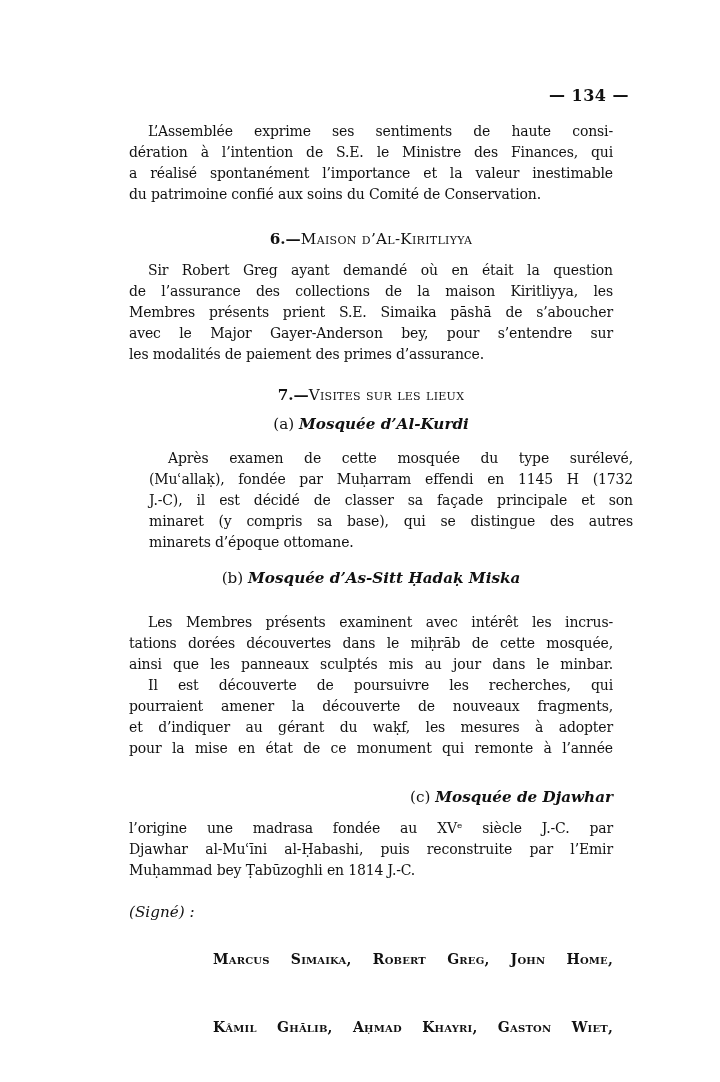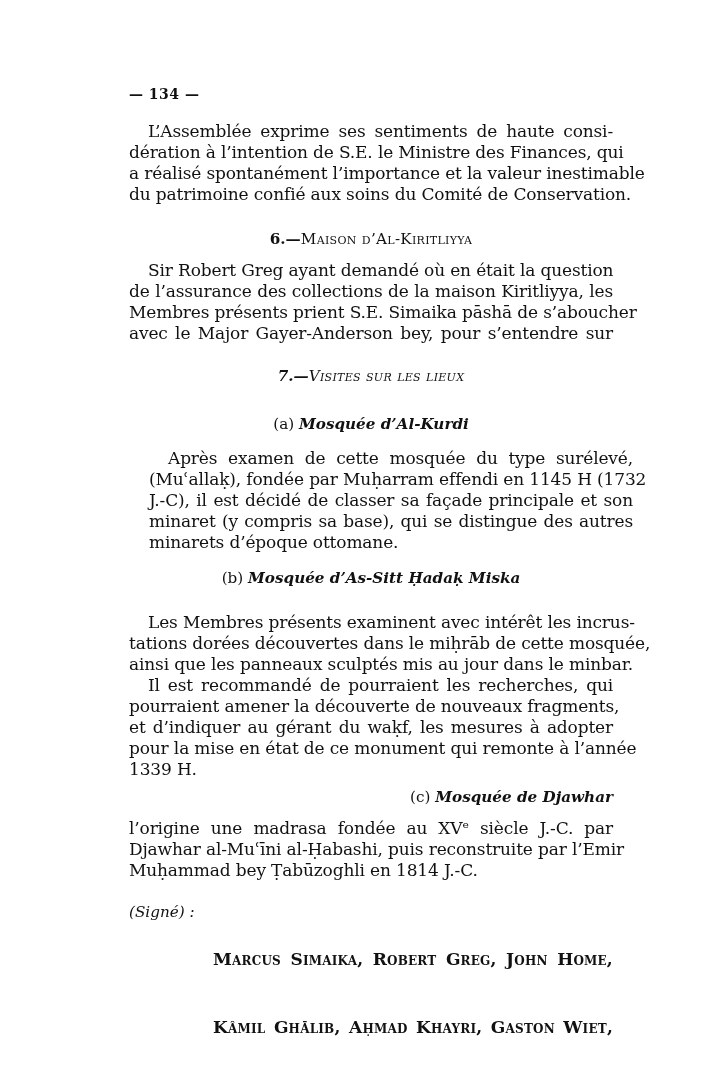--- a/index.html
+++ b/index.html
@@ -17,37 +17,37 @@
   }
   .page {
     position: absolute;
     left: 129px;
     top: 0;
     width: 484px;
   }
   .page-number {
     position: absolute;
     top: 86px;
-    left: 0;
+    left: 16px;
     width: 484px;
-    text-align: left;
-    font-size: 14px;
+    text-align: right;
+    font-size: 16px;
     font-weight: bold;
     letter-spacing: 0.5px;
   }
   .block {
     position: absolute;
     left: 0;
     width: 484px;
   }
   .line {
     display: block;
     height: 21px;
     line-height: 21px;
-    font-size: 17px;
+    font-size: 14px;
     white-space: nowrap;
     text-align: justify;
     text-align-last: justify;
     letter-spacing: -0.15px;
   }
   .line.last {
     text-align-last: left;
   }
   .line.indent {
     padding-left: 19px;
@@ -115,23 +115,24 @@
 
   <div class="heading" style="top:229px;">
     <span class="num">6.—</span><span class="sc">Maison d’Al-Kiritliyya</span>
   </div>
 
   <div class="block" style="top:260px;">
     <span class="line indent">Sir Robert Greg ayant demandé où en était la question</span>
     <span class="line">de l’assurance des collections de la maison Kiritliyya, les</span>
     <span class="line">Membres présents prient S.E. Simaika pāshā de s’aboucher</span>
     <span class="line">avec le Major Gayer-Anderson bey, pour s’entendre sur</span>
+    <span class="line last">les modalités de paiement des primes d’assurance.</span>
   </div>
 
-  <div class="heading" style="top:366px;font-style:italic;">
+  <div class="heading" style="top:385px;">
     <span class="num">7.—</span><span class="sc">Visites sur les lieux</span>
   </div>
 
   <div class="heading" style="top:414px;">
     <span>(a)</span>
     <span class="it">Mosquée d’Al-Kurdi</span>
   </div>
   <div class="block" style="top:448px;margin-left:20px;">
     <span class="line indent">Après examen de cette mosquée du type surélevé,</span>
     <span class="line">(Muʿallaḳ), fondée par Muḥarram effendi en 1145 H (1732</span>
@@ -141,25 +142,24 @@
   </div>
 
   <div class="heading" style="top:568px;">
     <span>(b)</span>
     <span class="it">Mosquée d’As-Sitt Ḥadaḳ Miska</span>
   </div>
   <div class="block" style="top:600px;margin-top:12px;">
     <span class="line indent">Les Membres présents examinent avec intérêt les incrus-</span>
     <span class="line">tations dorées découvertes dans le miḥrāb de cette mosquée,</span>
     <span class="line">ainsi que les panneaux sculptés mis au jour dans le minbar.</span>
-    <span class="line indent">Il est recommandé de pourraient les recherches, qui</span>
+    <span class="line indent">Il est découverte de poursuivre les recherches, qui</span>
     <span class="line">pourraient amener la découverte de nouveaux fragments,</span>
     <span class="line">et d’indiquer au gérant du waḳf, les mesures à adopter</span>
     <span class="line">pour la mise en état de ce monument qui remonte à l’année</span>
-    <span class="line last">1339 H.</span>
   </div>
 
   <div class="heading" style="top:787px;text-align:right;">
     <span>(c)</span>
     <span class="it">Mosquée de Djawhar</span>
   </div>
   <div class="block" style="top:818px;">
     <span class="line">l’origine une madrasa fondée au XVᵉ siècle J.-C. par</span>
     <span class="line">Djawhar al-Muʿīni al-Ḥabashi, puis reconstruite par l’Emir</span>
     <span class="line last">Muḥammad bey Ṭabūzoghli en 1814 J.-C.</span>

